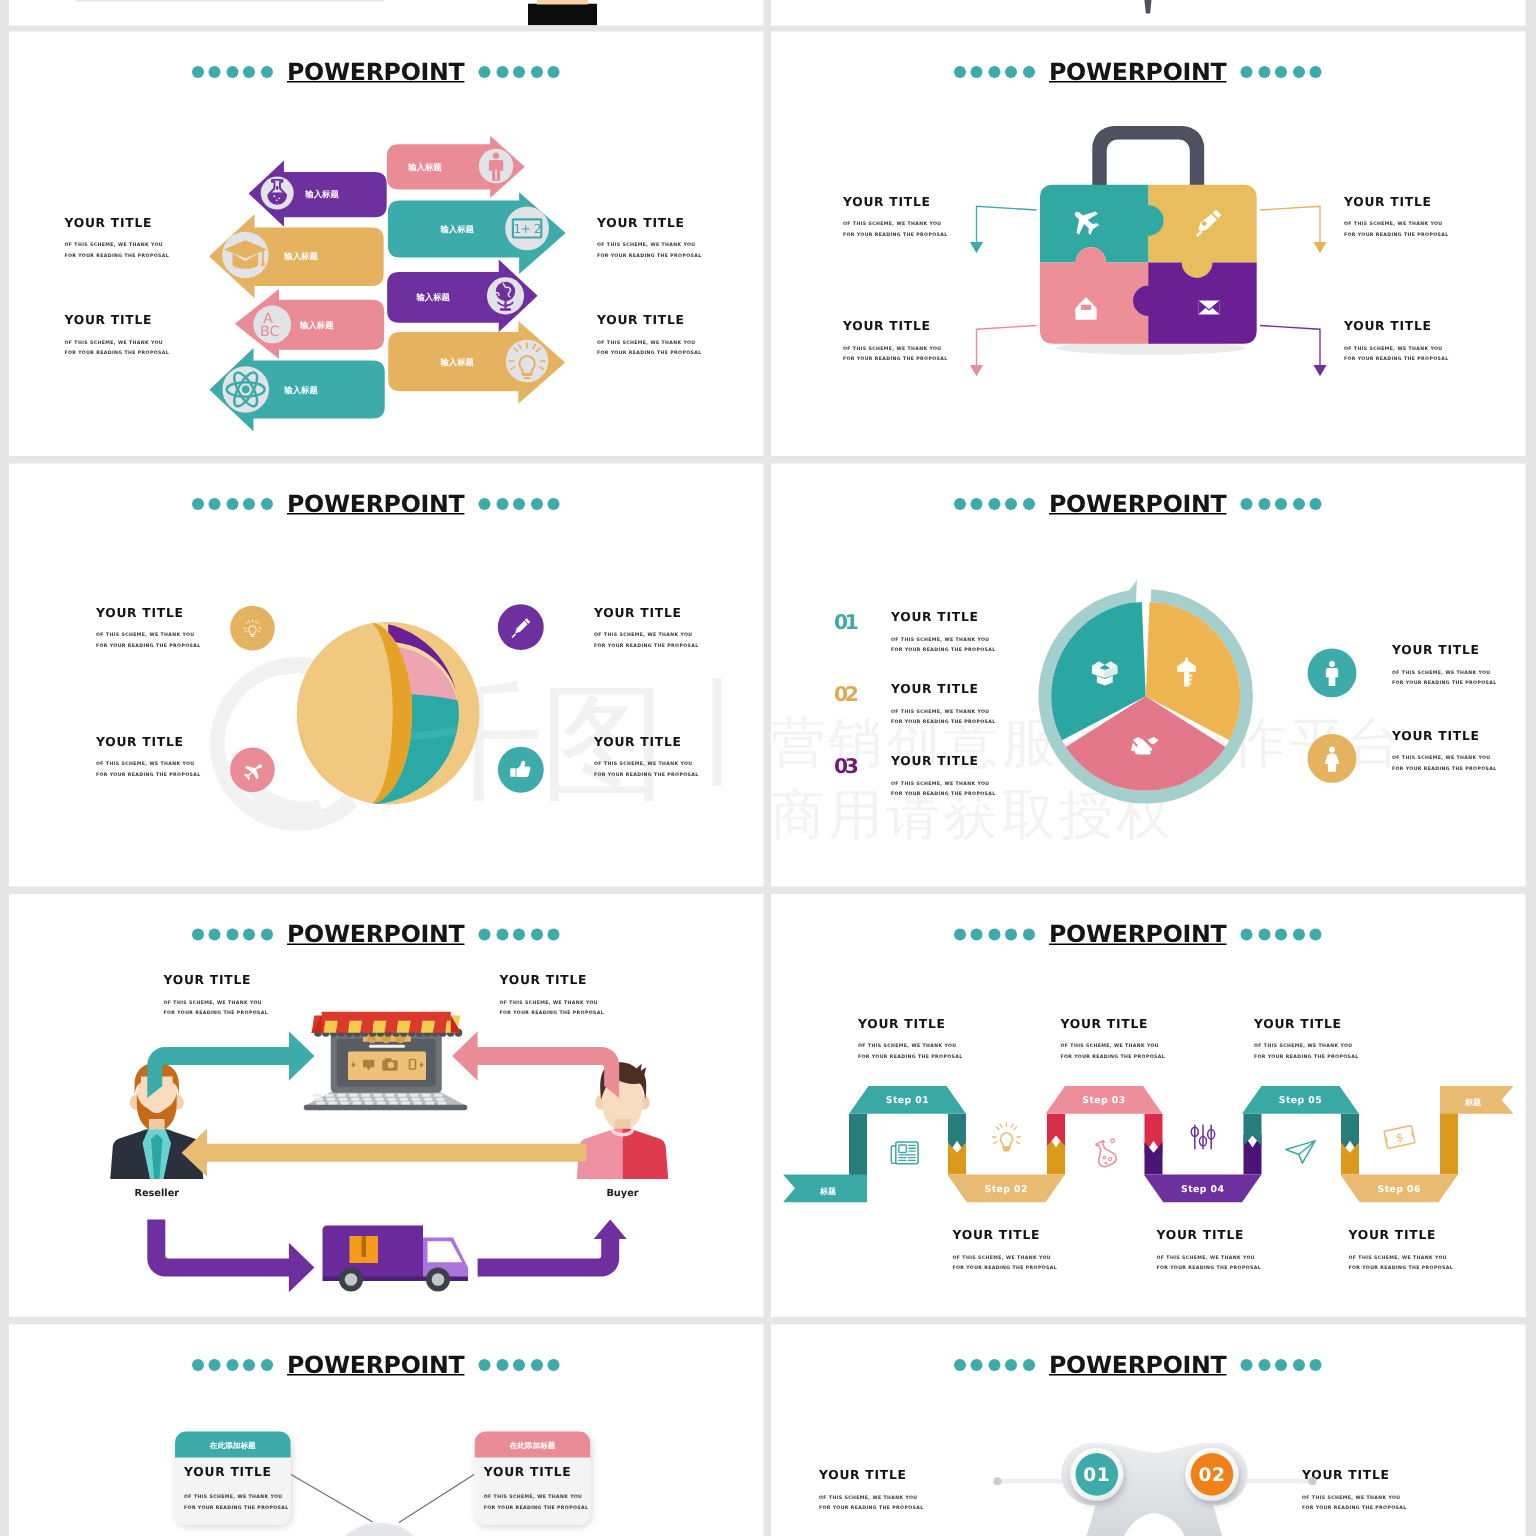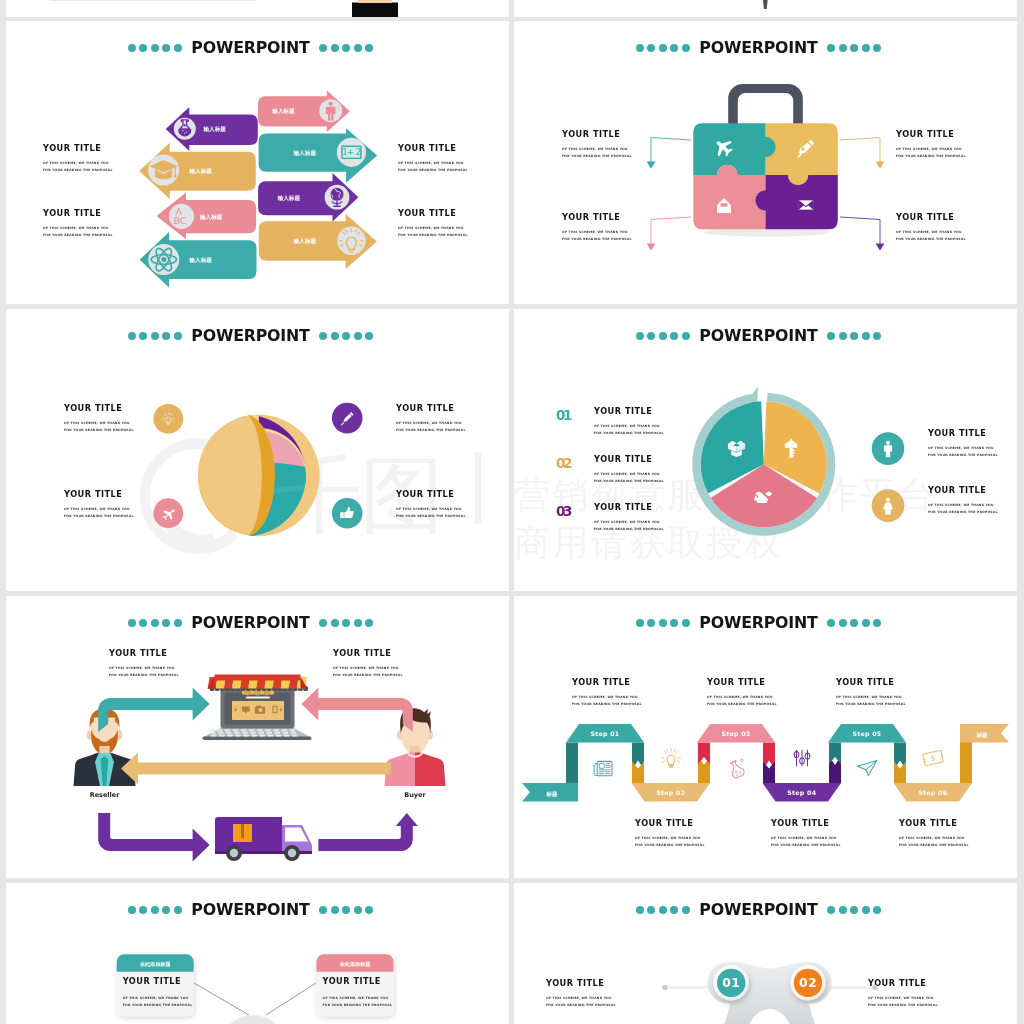--- a/index.html
+++ b/index.html
@@ -4,21 +4,21 @@
 <style>
   html,body{margin:0;padding:0;}
   body{width:1024px;height:1024px;background:#e6e6e6;overflow:hidden;
        font-family:"Liberation Sans",sans-serif;-webkit-font-smoothing:antialiased;}
   .page{position:absolute;left:0;top:0;width:1024px;height:1024px;background:#e6e6e6;}
   .sheet{position:absolute;background:#fff;z-index:1}
   .slide{position:absolute;background:transparent;overflow:hidden;z-index:10}
 
   
   .hdr{position:absolute;left:0;top:0;width:100%;display:flex;align-items:center;
-       justify-content:center;gap:9.5px;padding-right:14px;box-sizing:border-box;}
+       justify-content:center;gap:9.5px;padding-right:14px;box-sizing:border-box;text-decoration:underline;}
   .hdr .dots{display:flex;gap:3.5px;align-items:center}
   .hdr .dots i{display:block;width:8px;height:8px;border-radius:50%;background:#3cabaa}
   .hdr .t{font-weight:bold;font-size:15.8px;letter-spacing:-0.2px;color:#151515;
           font-family:"DejaVu Sans",sans-serif;line-height:1;}
 
   
   .ttl{font-weight:bold;font-size:8.2px;letter-spacing:0.5px;color:#131313;
        white-space:nowrap;font-family:"DejaVu Sans",sans-serif;line-height:1;}
   .bdy{font-size:3.1px;letter-spacing:.25px;color:#3a3a3a;line-height:7px;
        white-space:nowrap;font-weight:bold;font-family:"DejaVu Sans",sans-serif;}

